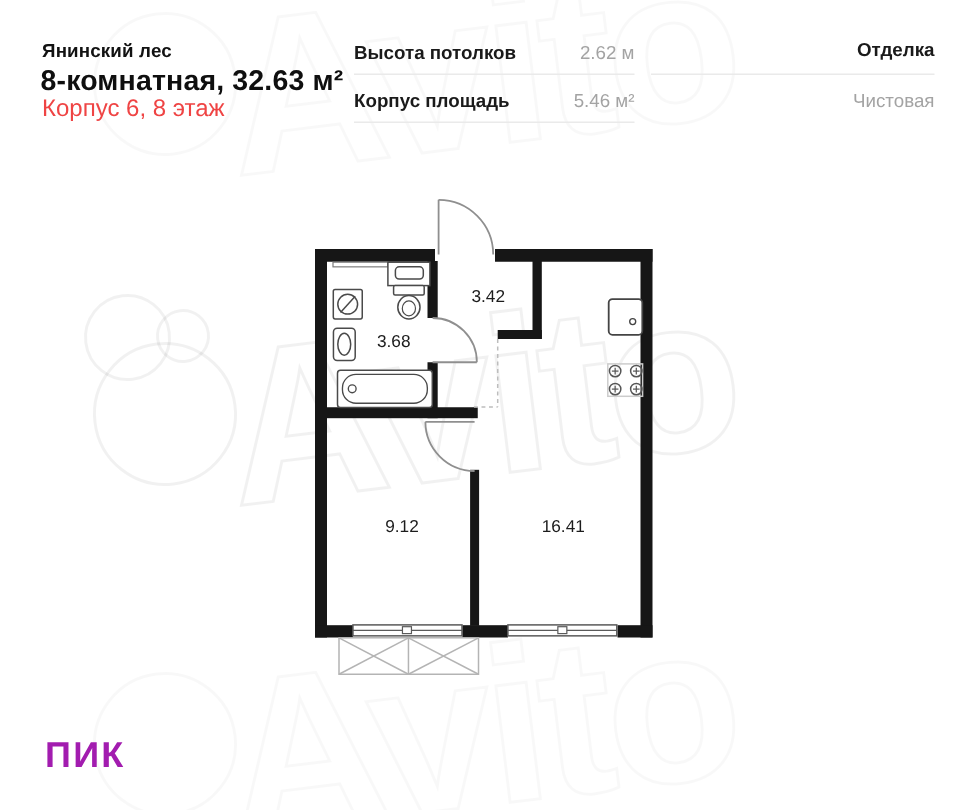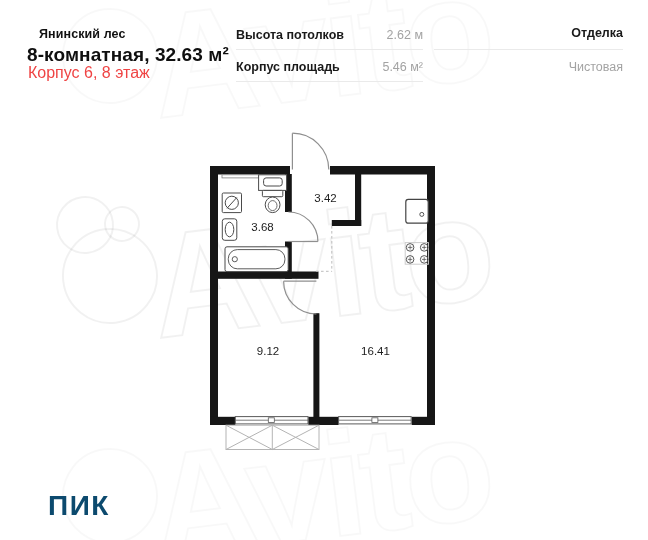--- a/index.html
+++ b/index.html
@@ -2,21 +2,21 @@
 <html><head>
 <meta charset="utf-8">
 <style>
   html,body{margin:0;padding:0;}
   .canvas{
     position:relative;width:648px;height:540px;background:#ffffff;overflow:hidden;
     font-family:"Liberation Sans","DejaVu Sans",sans-serif;
   }
   
   .hdr{position:absolute;z-index:3;}
-  .complex-name{left:28px;top:27px;font-size:12.5px;font-weight:700;color:#121212;letter-spacing:.1px;margin-left:11px;}
+  .complex-name{left:28px;top:27px;font-size:12.5px;font-weight:700;color:#121212;letter-spacing:.1px;}
   .apt-title{left:27px;top:44px;font-size:19px;font-weight:700;color:#0f0f0f;letter-spacing:.1px;}
   .apt-subtitle{left:28px;top:64px;font-size:16px;font-weight:400;color:#ef4444;}
   
   .spec-row{position:absolute;z-index:3;display:flex;justify-content:space-between;align-items:flex-end;}
   .spec-row .lbl{font-size:12.5px;font-weight:700;color:#1a1a1a;}
   .spec-row .val{font-size:12.5px;font-weight:400;color:#a3a3a3;margin-top:20px;}
   .sep{position:absolute;z-index:3;height:1px;background:#eaeaea;}
   .row1{top:26px;height:16px;}
   .row2{top:58px;height:16px;}
   .col1{left:236px;width:187px;}
@@ -29,22 +29,22 @@
       font-weight:700;font-size:148px;letter-spacing:-5px;color:transparent;
       -webkit-text-stroke:2px rgba(0,0,0,0.055);transform:rotate(-7deg);}
   .wm.faint{-webkit-text-stroke:2px rgba(0,0,0,0.028);}
   .wm-ring{position:absolute;z-index:1;pointer-events:none;border-radius:50%;
       border:2.5px solid rgba(0,0,0,0.055);transform:rotate(-7deg);}
   .wm-ring.faint{border-color:rgba(0,0,0,0.028);}
   
   .plan-svg{position:absolute;left:170px;top:105px;width:310px;height:355px;z-index:2;}
   .plan-svg text{font-family:"Liberation Sans","DejaVu Sans",sans-serif;font-size:11.5px;fill:#1c1c1c;}
   
-  .pik-logo{position:absolute;z-index:3;left:30px;top:490px;font-size:28px;font-weight:800;
-      color:#0c4a6e;letter-spacing:1.5px;margin-left:18px;}
+  .pik-logo{position:absolute;z-index:3;left:30px;top:490px;font-size:24px;font-weight:800;
+      color:#a21caf;letter-spacing:1.5px;}
 </style>
 </head>
 <body>
 
 <div class="canvas">
 
   <div class="wm faint" style="left:150px;top:-38px;">Avito</div>
   <div class="wm" style="left:150px;top:182px;">Avito</div>
   <div class="wm faint" style="left:150px;top:402px;">Avito</div>
   <div class="wm-ring" style="left:62px;top:228px;width:92px;height:92px;"></div>

